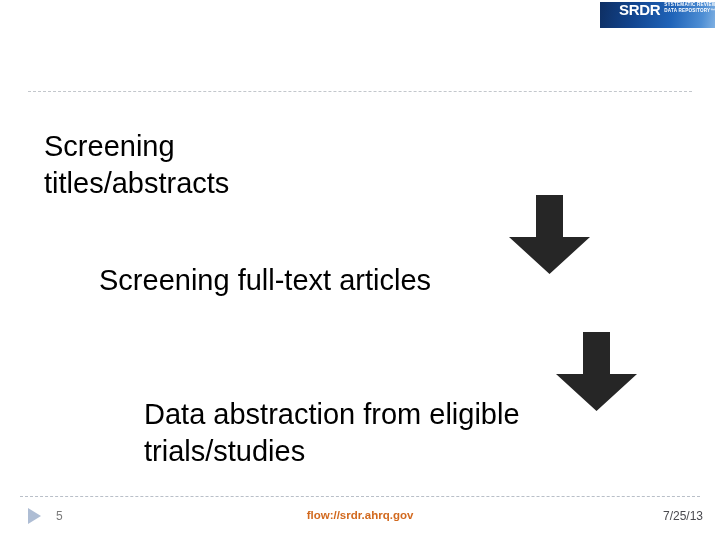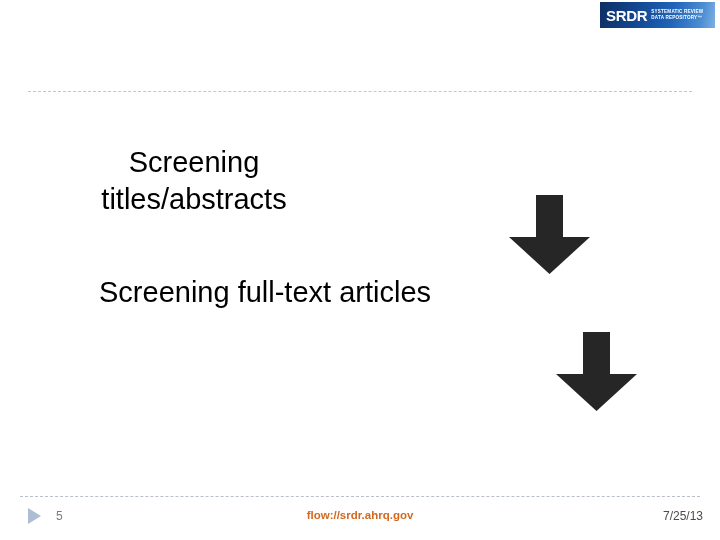--- a/index.html
+++ b/index.html
@@ -25,22 +25,22 @@
     top: 2px;
     width: 115px;
     height: 26px;
     background: linear-gradient(100deg,
                 #0e2f63 0%,
                 #12458f 30%,
                 #1f63b8 62%,
                 #4e8ed4 88%,
                 #7fb0e2 100%);
     display: flex;
-    align-items: center;
-    padding-left: 6px;
+    align-items: flex-start;
+    padding-left: 19px;
     box-sizing: border-box;
   }
   .logo-mark {
     color: #ffffff;
     font-size: 15px;
     font-weight: bold;
     letter-spacing: -0.3px;
     line-height: 1;
     font-family: "Liberation Sans", sans-serif;
   }
@@ -76,22 +76,22 @@
   }
 
   
   .flow-text {
     position: absolute;
     color: #000000;
     font-size: 29px;
     line-height: 37px;
     font-family: "Liberation Sans", sans-serif;
   }
-  #text-1 { left: 44px;  top: 144px; width: 300px; text-align: center; }
-  #text-2 { left: 99px;  top: 262px; width: 350px; margin-top: 12px; }
+  #text-1 { left: 44px;  top: 128px; width: 300px; }
+  #text-2 { left: 99px;  top: 262px; width: 350px; }
   #text-3 { left: 144px; top: 396px; width: 400px; }
 
   
   .arrow {
     position: absolute;
   }
   #arrow-1 { left: 509px; top: 195px; width: 81px; height: 79px; }
   #arrow-2 { left: 556px; top: 332px; width: 81px; height: 79px; }
 
   
@@ -151,20 +151,21 @@
     <div class="logo-sub">
       <span>SYSTEMATIC REVIEW</span>
       <span>DATA REPOSITORY™</span>
     </div>
   </div>
 
   <div class="title-rule"></div>
 
   <div class="flow-text" id="text-1">Screening titles/abstracts</div>
   <div class="flow-text" id="text-2">Screening full-text articles</div>
+  <div class="flow-text" id="text-3">Data abstraction from eligible trials/studies</div>
 
   <svg class="arrow" id="arrow-1" viewBox="0 0 81 79">
     <polygon points="27,0 54,0 54,42 81,42 40.5,79 0,42 27,42" fill="#262626"></polygon>
   </svg>
   <svg class="arrow" id="arrow-2" viewBox="0 0 81 79">
     <polygon points="27,0 54,0 54,42 81,42 40.5,79 0,42 27,42" fill="#262626"></polygon>
   </svg>
 
   <div class="footer-rule"></div>
   <div class="footer-tri"></div>

